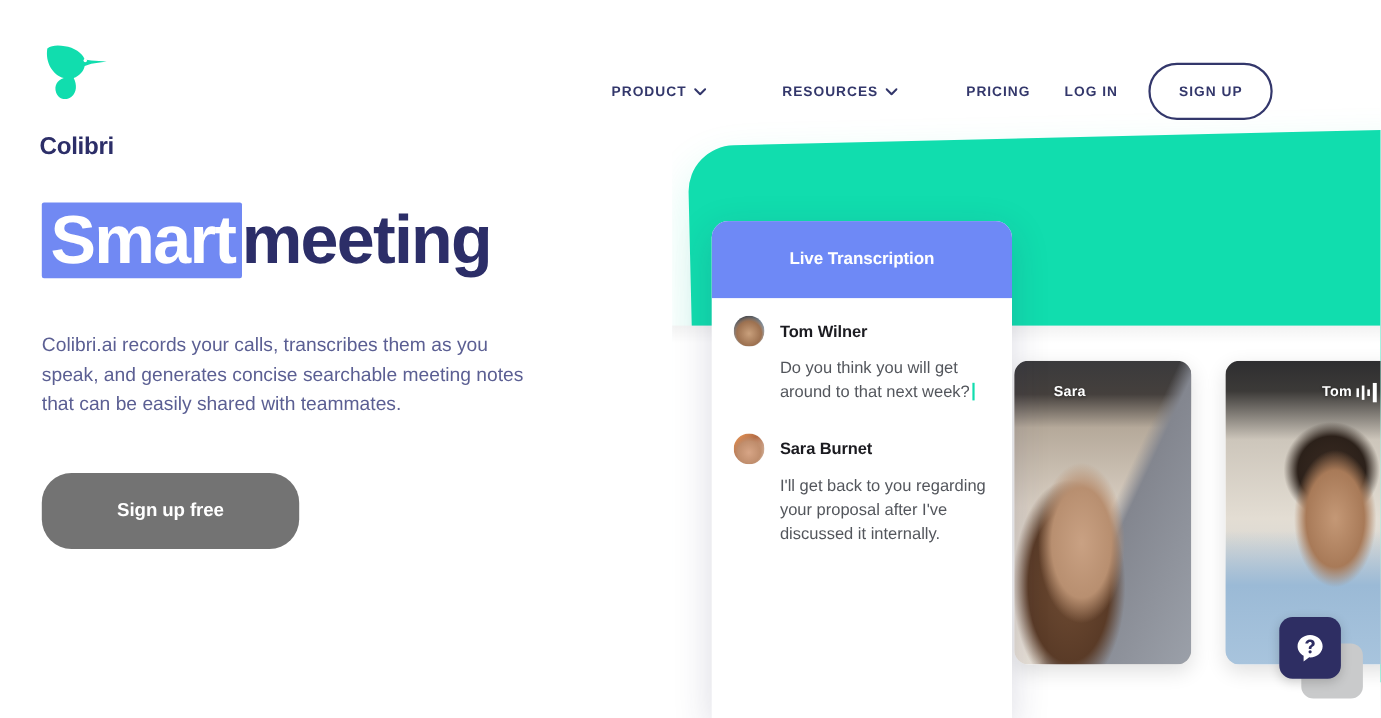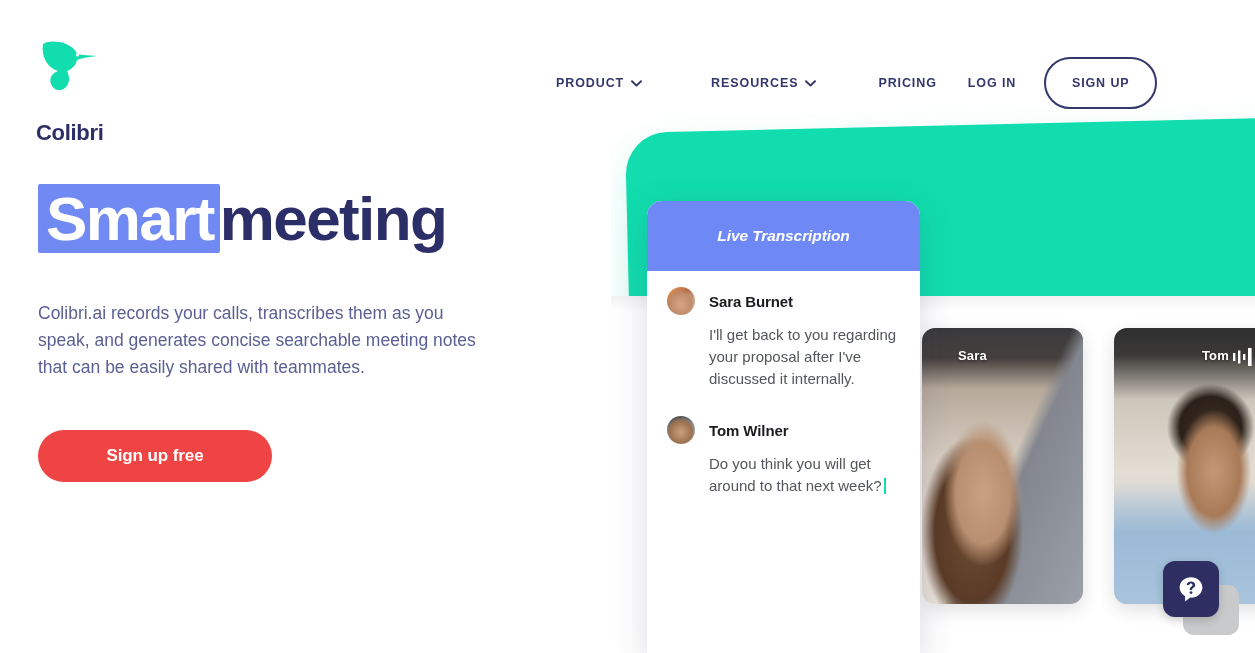--- a/index.html
+++ b/index.html
@@ -108,22 +108,22 @@
   .hero-sub {
     margin-top: 48px;
     font-size: 17.5px;
     line-height: 1.56;
     color: #5b5f93;
     width: 460px;
   }
   .cta-btn {
     margin-top: 48px;
     width: 234px;
-    height: 52px;
-    background: #ef4444;
+    height: 69px;
+    background: #737373;
     border: none;
     border-radius: 27px;
     color: #ffffff;
     font-size: 17px;
     font-weight: bold;
     cursor: pointer;
     font-family: "Liberation Sans", sans-serif;
     letter-spacing: -0.1px;
   }
 
@@ -246,21 +246,20 @@
     background: #6e89f6;
     display: flex;
     align-items: center;
     justify-content: center;
   }
   .transcript-head-title {
     color: #ffffff;
     font-size: 15.5px;
     font-weight: bold;
     letter-spacing: -0.1px;
-    font-style: italic;
   }
   .transcript-body { padding: 16px 22px 20px 20px; }
 
   .msg { margin-bottom: 26px; }
   .msg-top { display: flex; align-items: center; gap: 14px; }
   .avatar {
     width: 28px; height: 28px;
     border-radius: 50%;
     flex: 0 0 28px;
     overflow: hidden;
@@ -415,32 +414,32 @@
 
   <div class="transcript-card">
     <div class="transcript-head">
       <span class="transcript-head-title">Live Transcription</span>
     </div>
 
     <div class="transcript-body">
 
       <div class="msg">
         <div class="msg-top">
+          <span class="avatar avatar-tom"></span>
+          <span class="msg-name">Tom Wilner</span>
+        </div>
+        <div class="msg-text"><span>Do you think you will get around to that next week?</span><span class="caret-bar"></span></div>
+      </div>
+
+      <div class="msg">
+        <div class="msg-top">
           <span class="avatar avatar-sara"></span>
           <span class="msg-name">Sara Burnet</span>
         </div>
         <div class="msg-text">I'll get back to you regarding your proposal after I've discussed it internally.</div>
-      </div>
-
-      <div class="msg">
-        <div class="msg-top">
-          <span class="avatar avatar-tom"></span>
-          <span class="msg-name">Tom Wilner</span>
-        </div>
-        <div class="msg-text"><span>Do you think you will get around to that next week?</span><span class="caret-bar"></span></div>
       </div>
 
     </div>
   </div>
 
   <div class="help-shadow-box"></div>
   <button class="help-btn">
     <span>
       <svg class="help-icon" viewBox="0 0 28 28" xmlns="http://www.w3.org/2000/svg" aria-hidden="true">
         <path d="M14 2.2 C7.6 2.2 2.6 6.8 2.6 12.5 C2.6 16.2 4.8 19.4 8.1 21.2 L8.1 26.4 L13.2 22.6 C13.5 22.7 13.8 22.7 14 22.7 C20.4 22.7 25.4 18.1 25.4 12.5 C25.4 6.8 20.4 2.2 14 2.2 Z" fill="#ffffff"></path>

